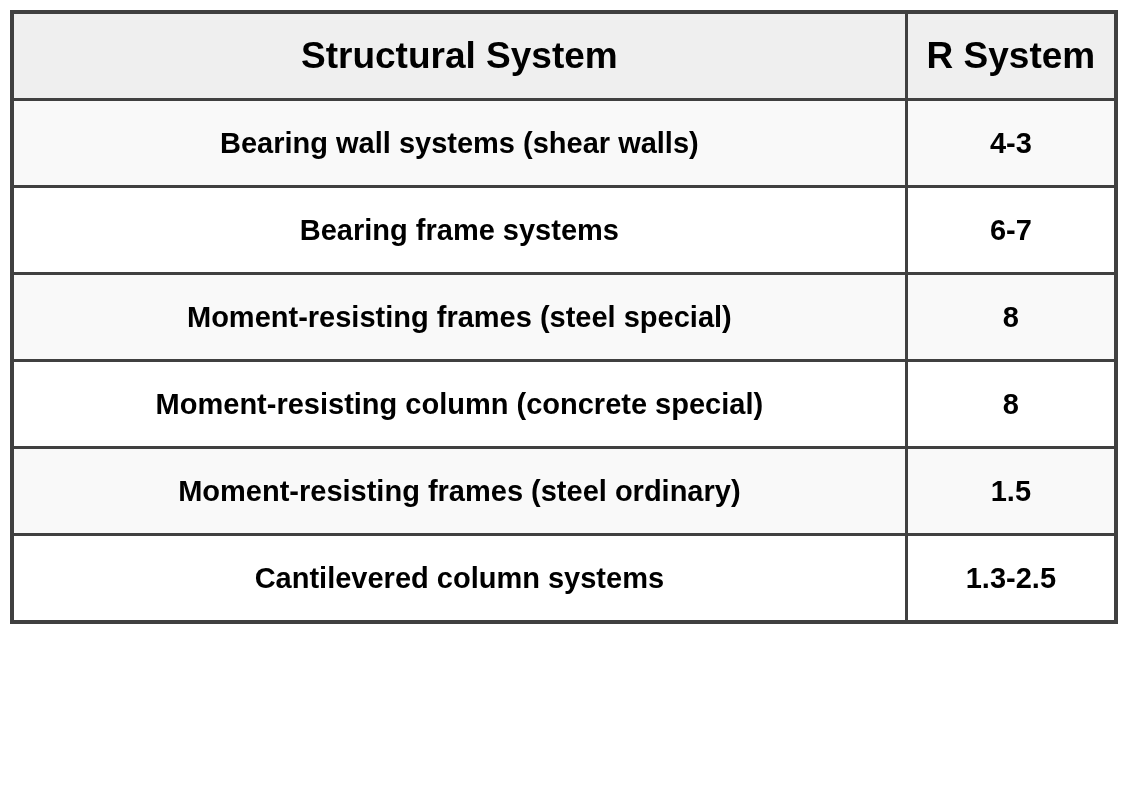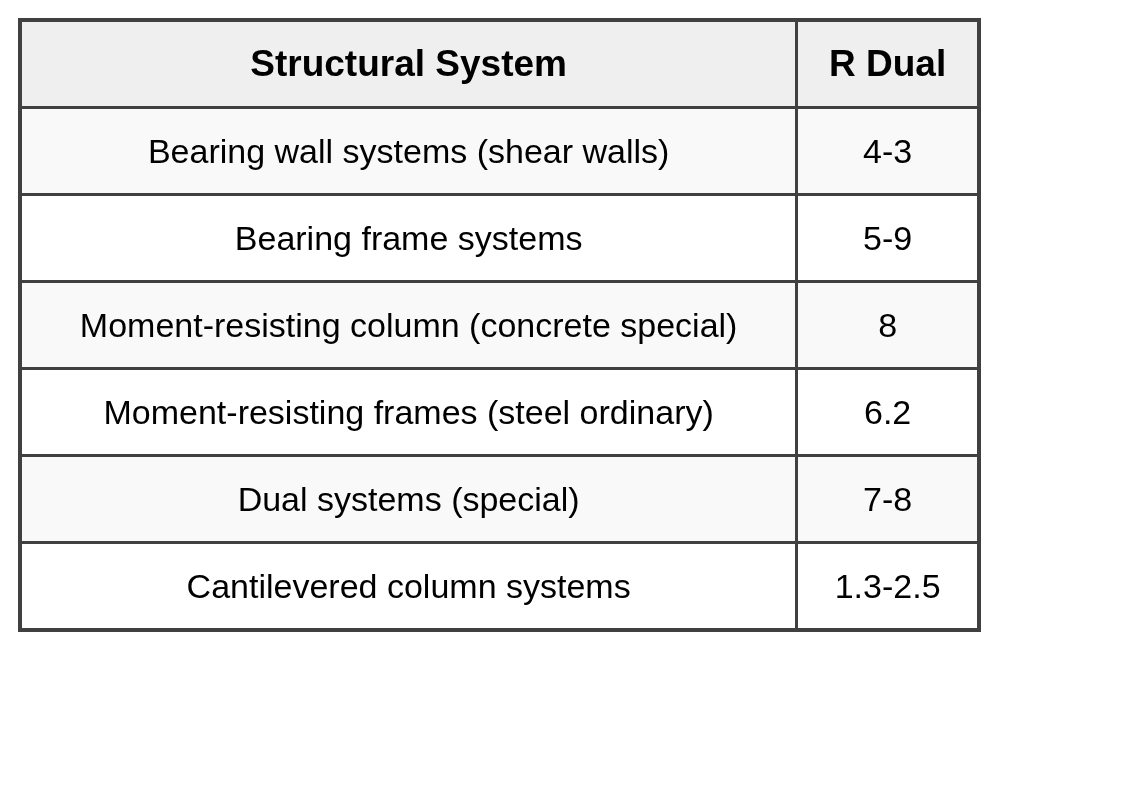--- a/index.html
+++ b/index.html
@@ -9,82 +9,82 @@
     font-family: "Liberation Sans", sans-serif;
   }
   body {
     width: 1125px;
     height: 798px;
     overflow: hidden;
   }
   table.r-table {
     border-collapse: collapse;
     table-layout: fixed;
-    margin: 18px;
-    width: 963px;
+    margin: 10px;
+    width: 1108px;
     border: 4px solid #404040;
   }
   .r-table th,
   .r-table td {
     border: 3px solid #404040;
     text-align: center;
     vertical-align: middle;
     height: 84px;
     padding: 0 8px;
     color: #000000;
     overflow: hidden;
     white-space: nowrap;
   }
   .r-table th {
     background: #efefef;
     font-weight: bold;
     font-size: 37px;
   }
   .r-table td {
-    font-size: 34px;
-    font-weight: normal;
+    font-size: 29px;
+    font-weight: bold;
   }
   .r-table tbody tr:nth-child(odd) td { background: #f9f9f9; }
   .r-table tbody tr:nth-child(even) td { background: #ffffff; }
   col.system-col { width: 81%; }
   col.value-col  { width: 19%; }
 </style>
 </head>
 <body>
 
 <table class="r-table">
   <colgroup>
     <col class="system-col">
     <col class="value-col">
   </colgroup>
   <thead>
     <tr>
       <th>Structural System</th>
-      <th>R Dual</th>
+      <th>R System</th>
     </tr>
   </thead>
   <tbody>
     <tr>
       <td>Bearing wall systems (shear walls)</td>
       <td>4-3</td>
     </tr>
     <tr>
       <td>Bearing frame systems</td>
-      <td>5-9</td>
+      <td>6-7</td>
+    </tr>
+    <tr>
+      <td>Moment-resisting frames (steel special)</td>
+      <td>8</td>
     </tr>
     <tr>
       <td>Moment-resisting column (concrete special)</td>
       <td>8</td>
     </tr>
     <tr>
       <td>Moment-resisting frames (steel ordinary)</td>
-      <td>6.2</td>
-    </tr>
-    <tr>
-      <td>Dual systems (special)</td>
-      <td>7-8</td>
+      <td>1.5</td>
     </tr>
     <tr>
       <td>Cantilevered column systems</td>
       <td>1.3-2.5</td>
     </tr>
   </tbody>
 </table>
 
 </body></html>

